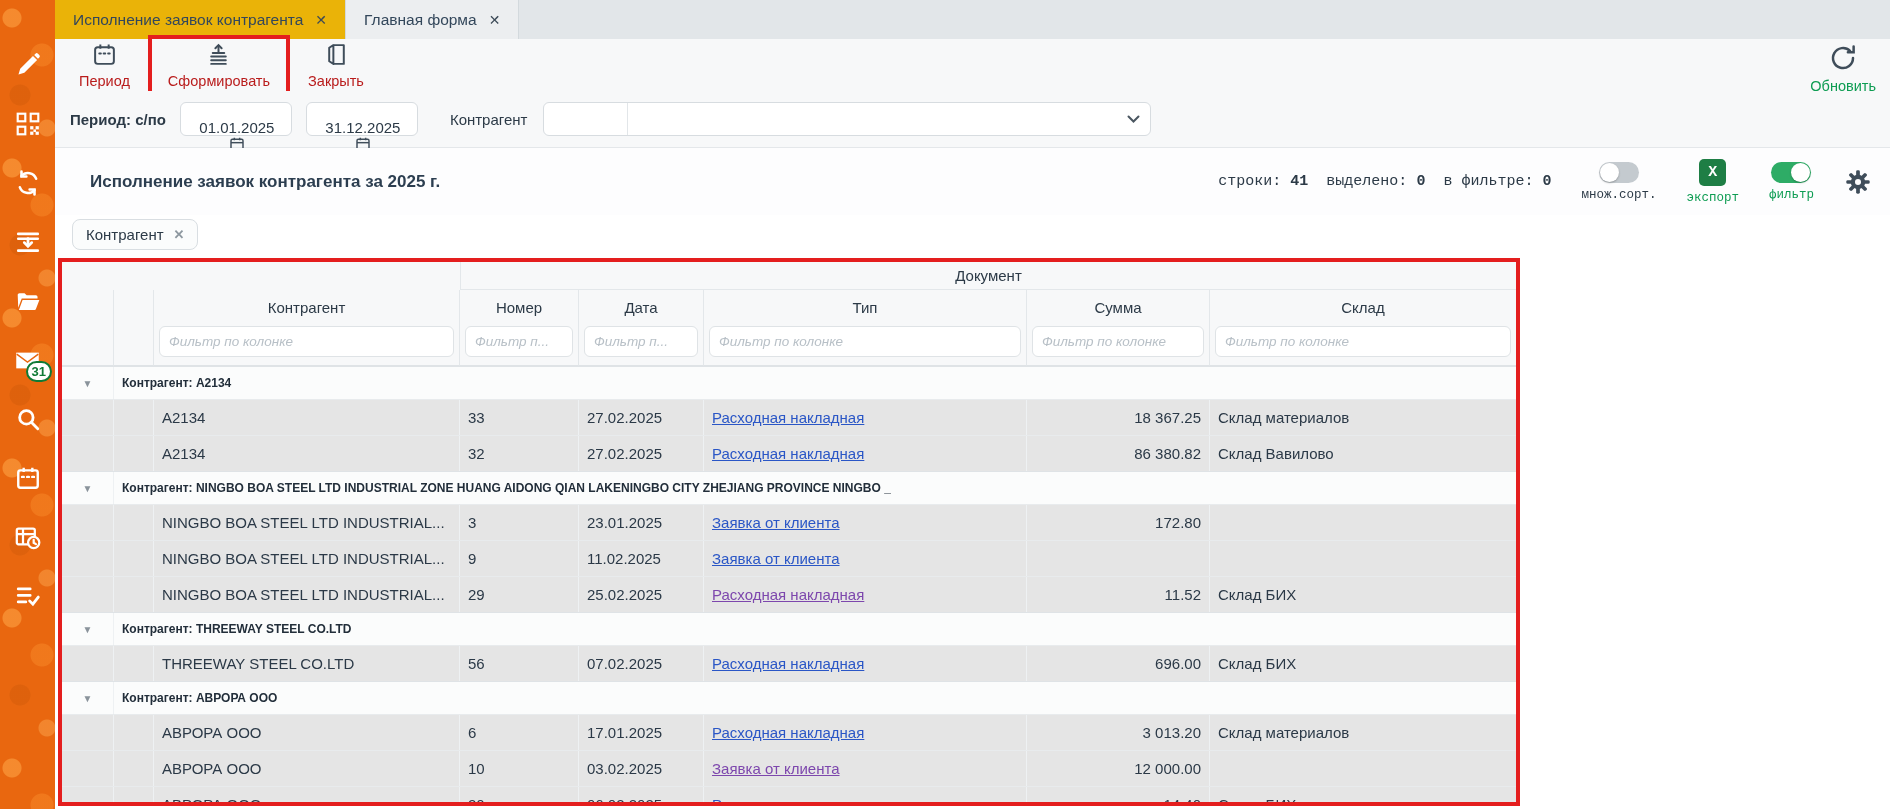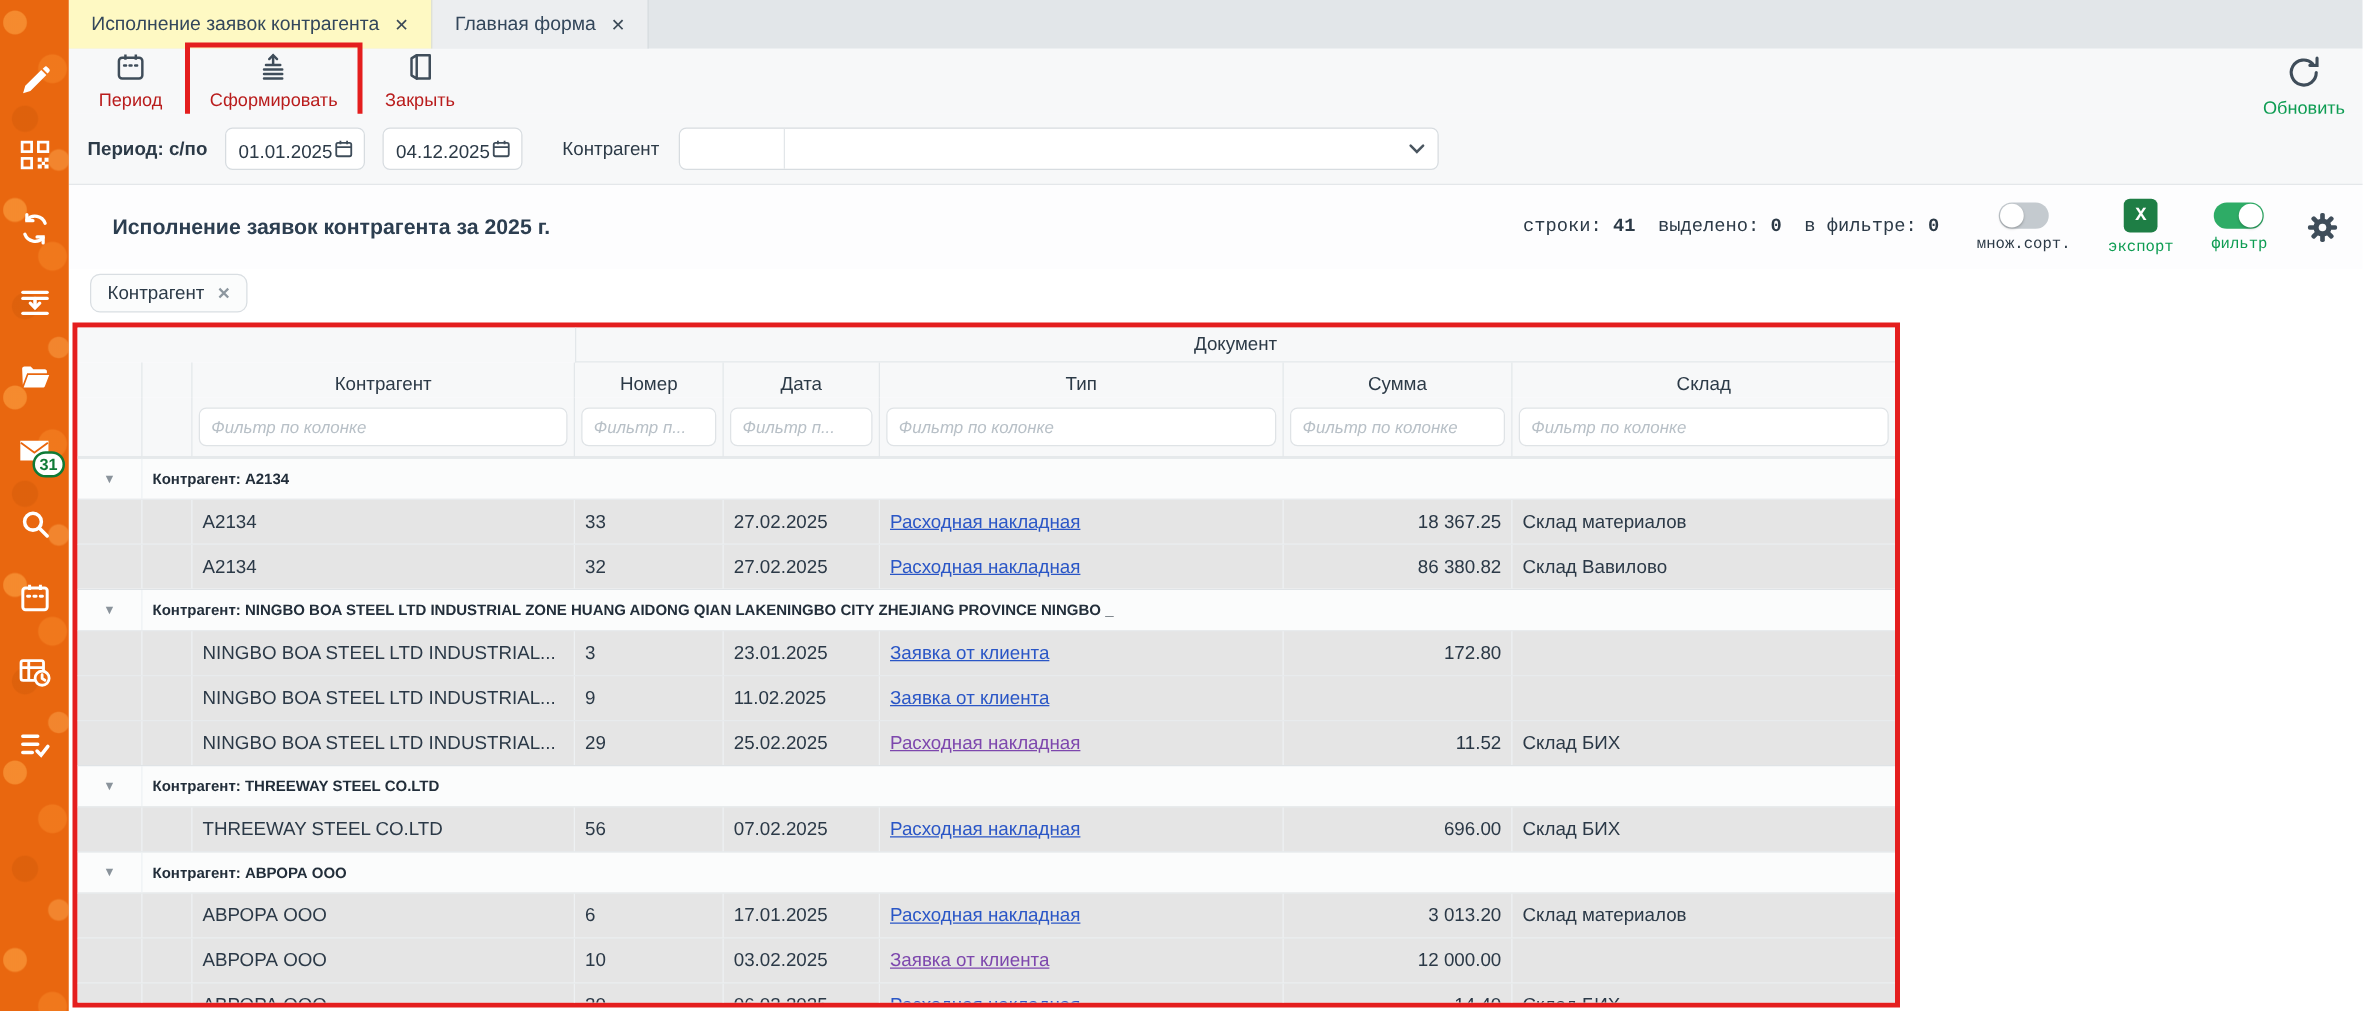--- a/index.html
+++ b/index.html
@@ -21,43 +21,43 @@
   .side-btn svg { display:block; }
   .mail-badge { position:absolute; left:13px; top:16px; background:#fff; border:2px solid #0f7a36;
     color:#0f7a36; font-weight:bold; font-size:13px; border-radius:11px; padding:0 4px; line-height:17px; }
 
   .main { position:absolute; left:55px; top:0; width:1835px; height:809px; }
 
   
   .tabbar { position:absolute; left:0; top:0; width:100%; height:39px; background:#e2e6e9; display:flex; }
   .tab { display:flex; align-items:center; gap:12px; padding:0 18px; font-size:15.5px; color:#33475b;
          border-right:1px solid #d3d9dd; cursor:pointer; }
-  .tab.active { background:#fef9c3;justify-content:flex-end; }
+  .tab.active { background:#eab308;justify-content:flex-end; }
   .tab.inactive { background:#eceef0; }
   .tab-close { font-size:14px; color:#3c4a57; cursor:pointer; }
 
   
   .toolbar { position:absolute; left:0; top:39px; width:100%; height:52px; background:#f7f8f9;
              display:flex; align-items:center; padding-left:14px; }
   .tbtn { display:flex; flex-direction:column; align-items:center; justify-content:center; gap:2px;
           padding:2px 10px; cursor:pointer; }
   .tbtn .lbl { color:#b91c1c; font-size:14.5px; }
   .generate-wrap { border:4px solid #e41e1e; padding:1px 6px; margin:0 8px; }
   .refresh-btn { position:absolute; right:14px; top:4px; display:flex; flex-direction:column;
                  align-items:center; gap:1px; cursor:pointer; }
   .refresh-btn .lbl { color:#0d9c52; font-size:14.5px; }
 
   
   .filterbar { position:absolute; left:0; top:91px; width:100%; height:57px; background:#f7f8f9;
                border-bottom:1px solid #e4e7ea; display:flex; align-items:center; padding-left:15px; }
   .flabel { font-size:15px; font-weight:bold; color:#2c3a47; }
   .flabel.normal { font-weight:normal; }
   .datefield { width:112px; height:34px; background:#fff; border:1px solid #d7dce0; border-radius:6px;
-               display:flex; align-items:center; justify-content:space-between; padding:4px 8px 0 10px;
-               font-size:15px; color:#2c3a47; margin-left:14px; cursor:pointer; }
+               display:flex; align-items:center; justify-content:space-between; padding:16px 8px 0 10px;
+               font-size:15px; color:#2c3a47; margin-left:14px; cursor:pointer;flex-direction:column; }
   .combo { margin-left:16px; width:608px; height:34px; background:#fff; border:1px solid #d7dce0;
            border-radius:6px; display:flex; align-items:center; cursor:pointer; }
   .combo .code { width:84px; height:100%; border-right:1px solid #e2e6e9; }
   .combo .val { flex:1; }
   .combo .chev { padding:0 10px; display:flex; align-items:center; }
 
   
   .titlebar { position:absolute; left:0; top:148px; width:100%; height:67px; background:#fdfdfe;
               display:flex; align-items:center; }
   .report-title { margin-left:35px; font-size:17px; font-weight:bold; color:#2c3e50; }
@@ -268,21 +268,21 @@
       <span>01.01.2025</span>
       <span>
         <svg width="16" height="16" viewBox="0 0 24 24" fill="none" stroke="#3f4d5a" stroke-width="2.2">
           <rect x="3" y="5" width="18" height="16" rx="2"></rect>
             <path d="M8 2.5v4M16 2.5v4"></path>
             <path d="M3 10h18"></path>
         </svg>
       </span>
     </div>
     <div class="datefield">
-      <span>04.12.2025</span>
+      <span>31.12.2025</span>
       <span>
         <svg width="16" height="16" viewBox="0 0 24 24" fill="none" stroke="#3f4d5a" stroke-width="2.2">
           <rect x="3" y="5" width="18" height="16" rx="2"></rect>
             <path d="M8 2.5v4M16 2.5v4"></path>
             <path d="M3 10h18"></path>
         </svg>
       </span>
     </div>
     <span class="flabel normal" style="margin-left:32px;">Контрагент</span>
     <div class="combo">

